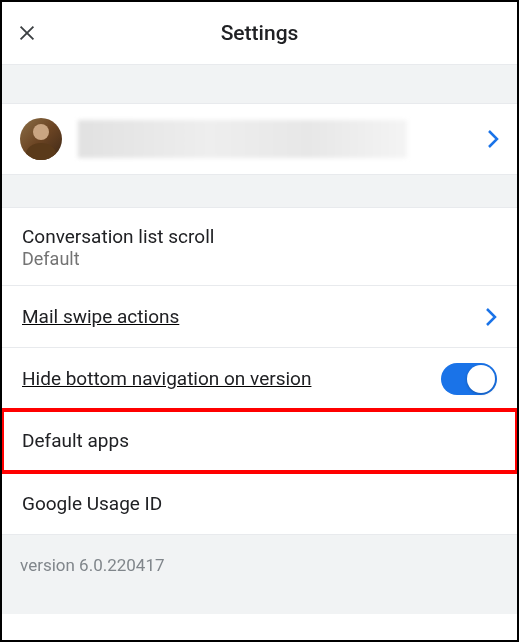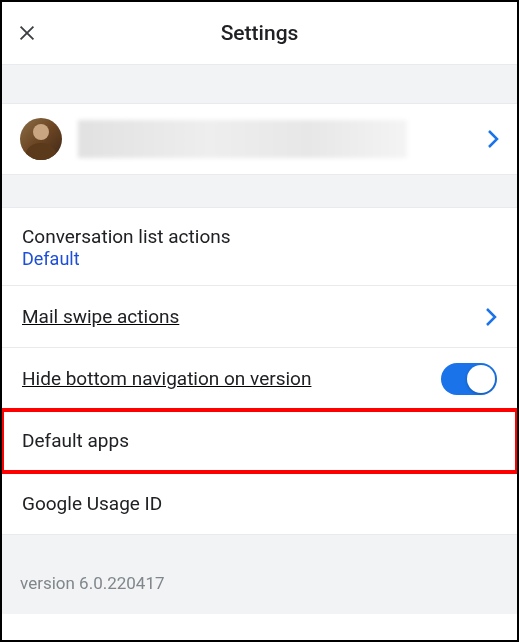--- a/index.html
+++ b/index.html
@@ -137,21 +137,21 @@
       align-items: flex-start;
       justify-content: center;
     }
     .row-title {
       font-size: 19px;
       color: #202124;
       font-weight: 400;
     }
     .row-sub {
       font-size: 18px;
-      color: #1d4ed8;
+      color: #737373;
     }
     .row-content {
       flex: 1;
       text-decoration: underline;
     }
     .row-highlighted {
       outline: 4px solid #ff0000;
       outline-offset: -2px;
       z-index: 2;
     }
@@ -170,21 +170,21 @@
       top: 2px;
       width: 28px;
       height: 28px;
       background: #fff;
       border-radius: 50%;
       box-shadow: 0 1px 3px rgba(0,0,0,0.25);
     }
     .footer {
       background: #f1f3f4;
       border-top: 1px solid #e8eaed;
-      padding: 38px 18px 0;
+      padding: 20px 18px 0;
       height: 80px;
     }
     .footer-text {
       font-size: 17px;
       color: #80868b;
     }
   </style>
 </head>
 <body>
 
@@ -206,21 +206,21 @@
     <svg viewBox="0 0 12 20">
         <path d="M2 2 L10 10 L2 18"></path>
       </svg>
   </div>
 </div>
 
 <div class="section-gap-small"></div>
 
 <div class="list">
   <div class="row row-tall">
-    <div class="row-title">Conversation list actions</div>
+    <div class="row-title">Conversation list scroll</div>
     <div class="row-sub">Default</div>
   </div>
 
   <div class="row">
     <div class="row-content">
       <div class="row-title">Mail swipe actions</div>
     </div>
     <div class="chevron">
       <svg viewBox="0 0 12 20">
           <path d="M2 2 L10 10 L2 18"></path>

